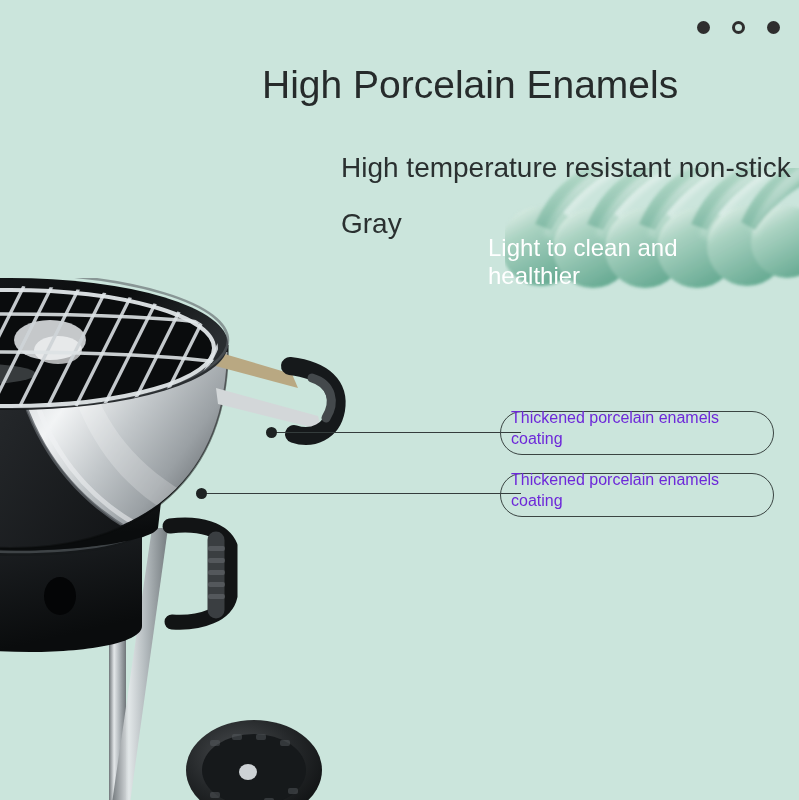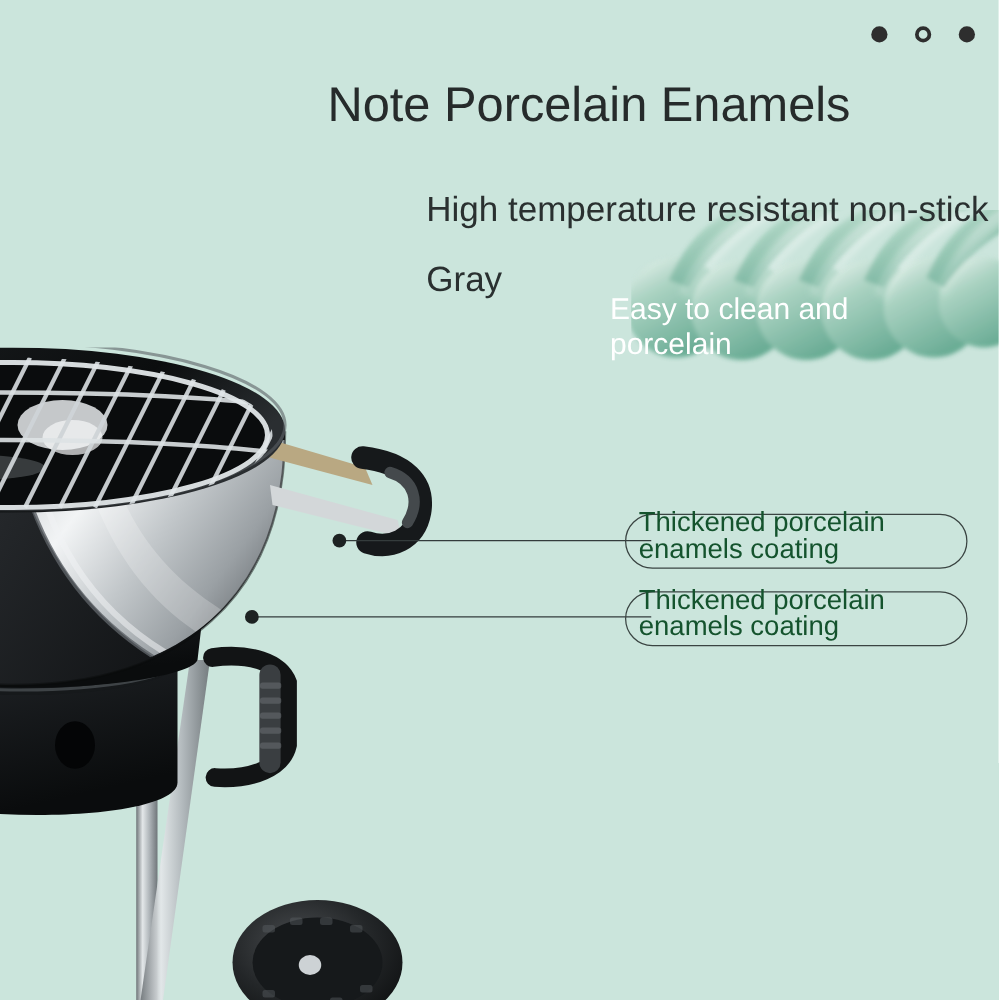--- a/index.html
+++ b/index.html
@@ -94,23 +94,23 @@
     left:0; top:0;
     width:274px; height:44px;
     border:1.3px solid #3a4442;
     border-radius:24px;
     background:transparent;
   }
   .callout .c-text {
     position:absolute;
     left:11px; top:-4px;
     width:262px;
-    font-size:22px;
+    font-size:16px;
     line-height:21px;
-    color:#14532d;
+    color:#6d28d9;
   }
   .callout-1 { left:500px; top:411px; }
   .callout-2 { left:500px; top:473px; }
 
   
   .leader {
     position:absolute;
     height:1.4px;
     background:#343c3c;
     z-index:28;
@@ -364,25 +364,25 @@
       <ellipse cx="436" cy="494" rx="9" ry="8" fill="#cdd2d5"></ellipse>
     </g>
   </svg>
 
   <div class="dots">
     <span class="dot"></span>
     <span class="dot hollow"></span>
     <span class="dot"></span>
   </div>
 
-  <div class="title">Note Porcelain Enamels</div>
+  <div class="title">High Porcelain Enamels</div>
 
   <div class="subtitle">High temperature resistant non-stick Gray</div>
 
-  <div class="white-line">Easy to clean and porcelain</div>
+  <div class="white-line">Light to clean and healthier</div>
 
   <span class="leader-dot leader-dot-1"></span>
   <span class="leader leader-1"></span>
 
   <span class="leader-dot leader-dot-2"></span>
   <span class="leader leader-2"></span>
 
   <div class="callout callout-1">
     <span class="pill"></span>
     <span class="c-text">Thickened porcelain enamels coating</span>

